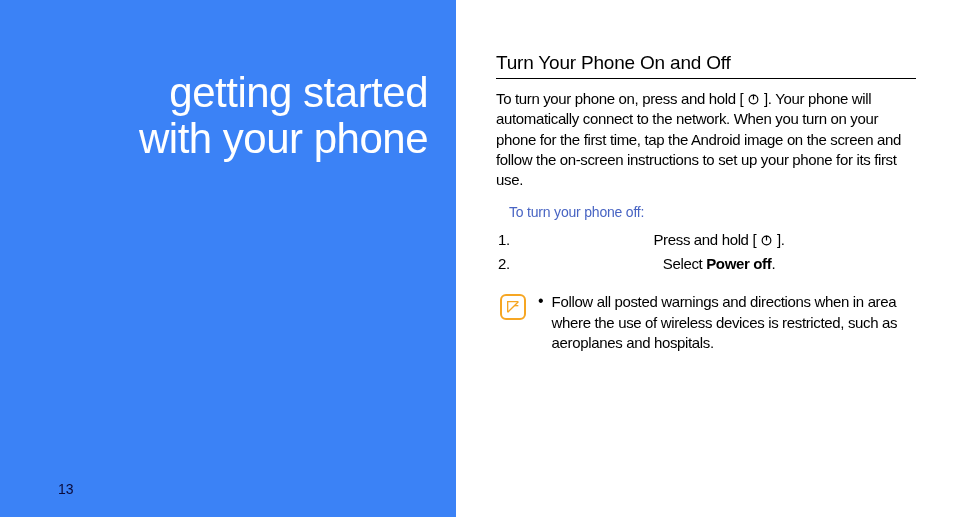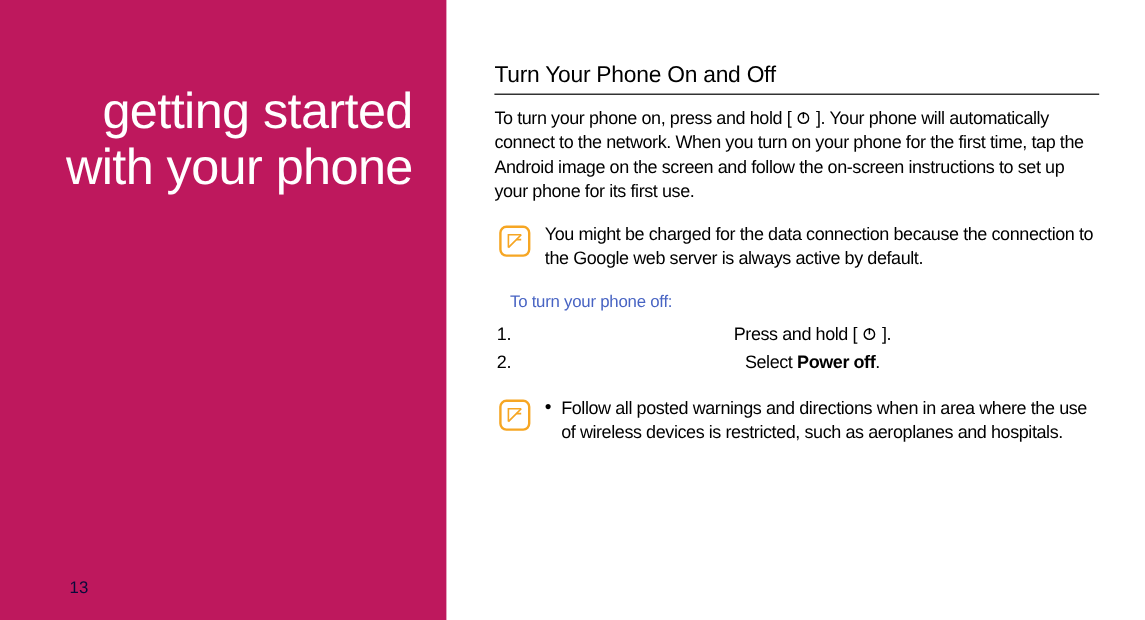--- a/index.html
+++ b/index.html
@@ -5,23 +5,23 @@
     * { margin: 0; padding: 0; box-sizing: border-box; }
     body {
       width: 954px;
       height: 517px;
       font-family: Arial, Helvetica, sans-serif;
       background: #ffffff;
       display: flex;
       overflow: hidden;
     }
     .left-panel {
-      width: 372px;
+      width: 456px;
       height: 100%;
-      background: #be185d;
+      background: #3b82f6;
       position: relative;
       padding: 70px 28px 0 0;
     }
     .title-line1, .title-line2 {
       color: #ffffff;
       font-weight: 300;
       text-align: right;
       letter-spacing: -0.5px;
     }
     .title-line1 { font-size: 42px; line-height: 1.1; }
@@ -142,30 +142,20 @@
     <span class="intro-prefix">To turn your phone on, press and hold [</span>
     <span class="power-icon">
       <svg viewBox="0 0 24 24">
           <circle cx="12" cy="12" r="8" fill="none" stroke="#000" stroke-width="2.2"></circle>
           <line x1="12" y1="3" x2="12" y2="12" stroke="#000" stroke-width="2.2"></line>
         </svg>
     </span>
     <span class="intro-suffix">]. Your phone will automatically connect to the network. When you turn on your phone for the first time, tap the Android image on the screen and follow the on-screen instructions to set up your phone for its first use.</span>
   </p>
 
-  <div class="note-block">
-    <div class="note-icon">
-      <svg viewBox="0 0 24 24">
-          <path d="M4 20 L4 4 L20 4" fill="none" stroke="#f6a623" stroke-width="2"></path>
-          <path d="M4 20 L14 10 L20 4" fill="none" stroke="#f6a623" stroke-width="2"></path>
-          <path d="M14 10 L20 10" fill="none" stroke="#f6a623" stroke-width="2"></path>
-        </svg>
-    </div>
-    <div class="note-text">You might be charged for the data connection because the connection to the Google web server is always active by default.</div>
-  </div>
 
   <div class="subhead">To turn your phone off:</div>
 
   <ol class="steps">
     <li>
       <span class="step-prefix">Press and hold [</span>
       <span class="power-icon">
         <svg viewBox="0 0 24 24">
             <circle cx="12" cy="12" r="8" fill="none" stroke="#000" stroke-width="2.2"></circle>
             <line x1="12" y1="3" x2="12" y2="12" stroke="#000" stroke-width="2.2"></line>

